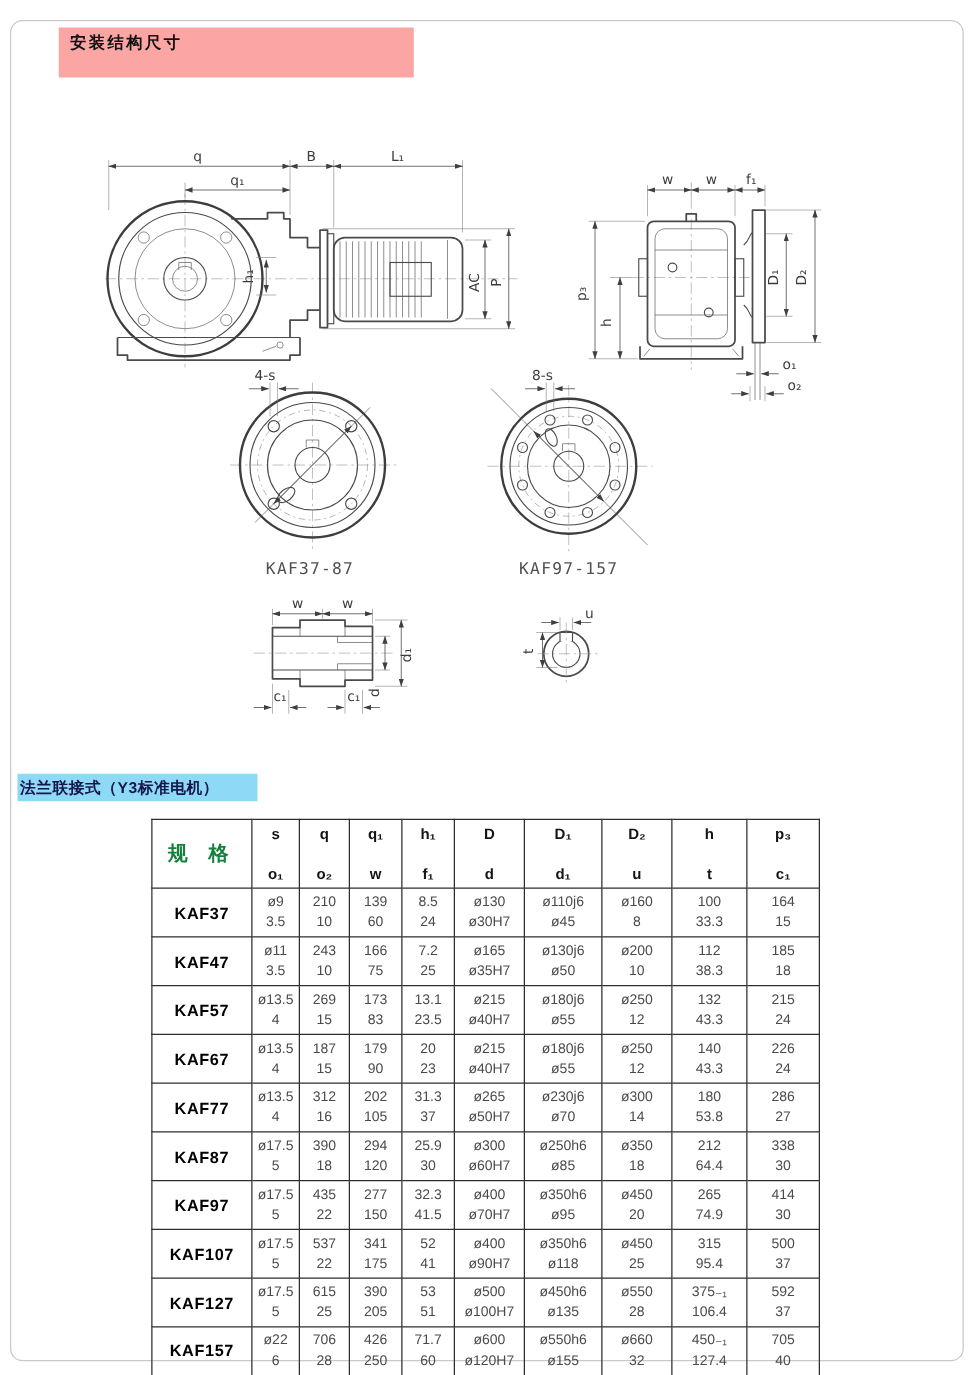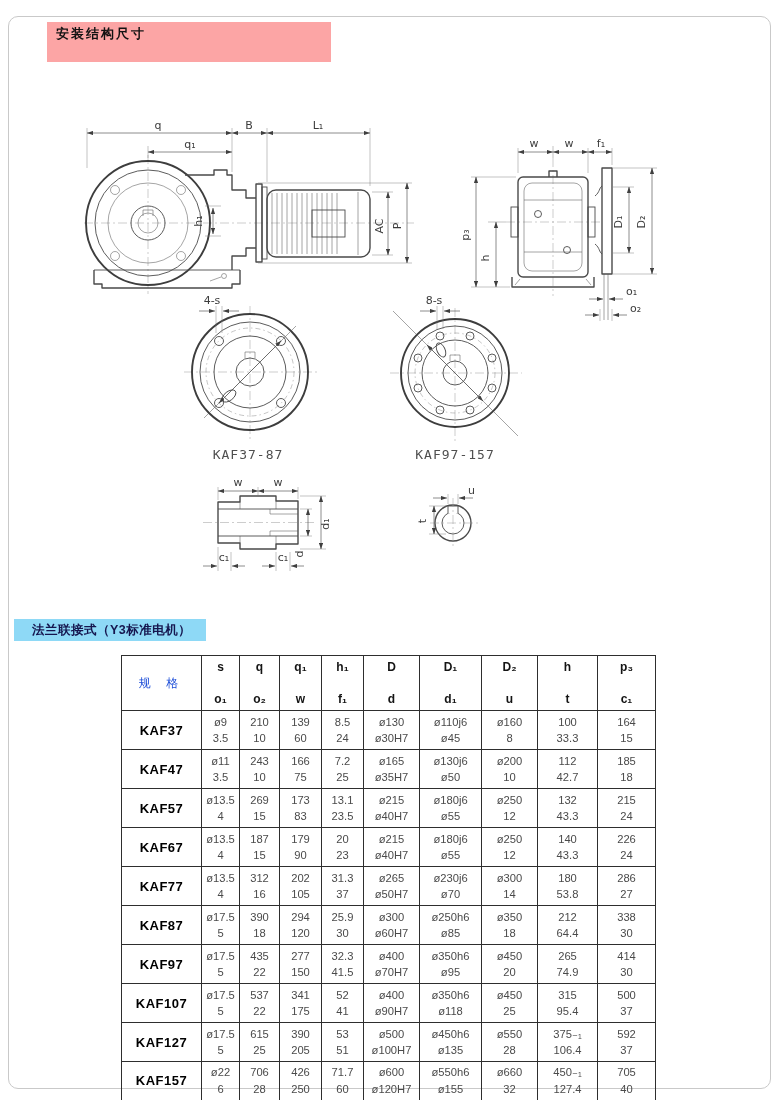--- a/index.html
+++ b/index.html
@@ -13,34 +13,34 @@
   }
   .header-box{
     position:absolute;left:14px;top:22px;width:284px;height:40px;
     background:#fca5a5;box-sizing:border-box;padding:3px 9px;margin-left:33px;
   }
   .header-box .h1{font-size:13px;font-weight:bold;letter-spacing:2px;color:#121212;line-height:17px;}
   .header-box .h2{font-size:14.5px;font-weight:bold;letter-spacing:2.5px;color:#000;line-height:18px;}
   svg.drawings{position:absolute;left:0;top:0;pointer-events:none;}
   .banner{
     position:absolute;left:14px;top:619px;width:192px;height:22px;
-    background:#8ed9f6;line-height:22px;box-sizing:border-box;padding-left:18px;
+    background:#8ed9f6;line-height:22px;box-sizing:border-box;padding-left:2px;
     font-size:12.5px;font-weight:bold;color:#15154e;letter-spacing:0.5px;
   }
   table.dim-table{
     position:absolute;left:121px;top:655px;border-collapse:collapse;table-layout:fixed;
     font-family:"Liberation Sans","DejaVu Sans",sans-serif;
   }
   .dim-table th,.dim-table td{
     border:1px solid #2e2e2e;text-align:center;vertical-align:middle;padding:0;
   }
   .dim-table thead th{height:54px;}
   .dim-table thead .colhead{display:flex;flex-direction:column;justify-content:space-between;height:46px;padding:4px 0;}
   .dim-table thead span{display:block;font-size:12px;font-weight:bold;color:#141414;}
-  .dim-table thead th.spec{font-size:12px;font-weight:normal;letter-spacing:6px;color:#1d4ed8;}
+  .dim-table thead th.spec{font-size:16px;font-weight:bold;letter-spacing:6px;color:#15803d;}
   .dim-table tbody tr{height:39px;}
   .dim-table tbody th{font-size:13px;font-weight:bold;color:#000;letter-spacing:0.5px;}
   .dim-table td div{font-size:11.2px;color:#4a4a4a;line-height:16.5px;}
   .dim-table tbody tr:last-child th,.dim-table tbody tr:last-child td{border-bottom:2px solid #2e2e2e;}
   
   .o{stroke:#4a4a4a;fill:none;stroke-width:1.4;stroke-linejoin:round;}
   .ob{stroke:#3d3d3d;fill:none;stroke-width:1.9;}
   .m{stroke:#4a4a4a;fill:none;stroke-width:0.9;}
   .t{stroke:#5a5a5a;fill:none;stroke-width:0.55;}
   .dim{stroke:#4f4f4f;fill:none;stroke-width:0.65;}
@@ -457,21 +457,21 @@
     <td>
           <div>ø130j6</div>
           <div>ø50</div>
         </td>
     <td>
           <div>ø200</div>
           <div>10</div>
         </td>
     <td>
           <div>112</div>
-          <div>42.7</div>
+          <div>38.3</div>
         </td>
     <td>
           <div>185</div>
           <div>18</div>
         </td>
   </tr>
       <tr>
     <th>KAF57</th>
     <td>
           <div>ø13.5</div>

